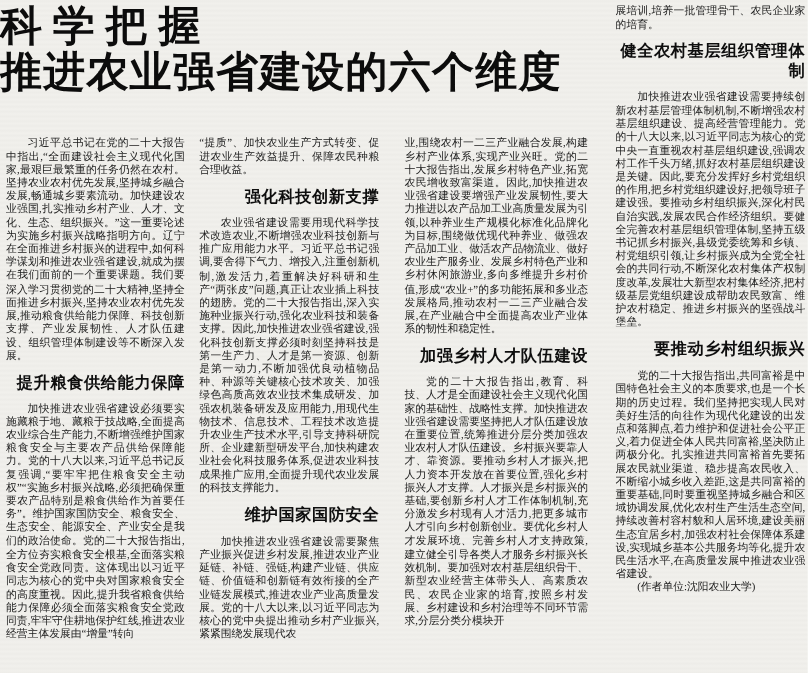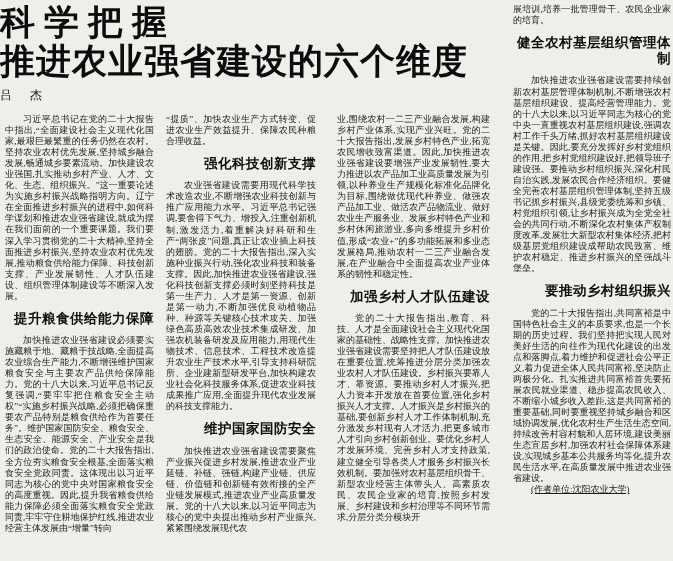--- a/index.html
+++ b/index.html
@@ -49,35 +49,34 @@
   .section-heading {
     font-family: "Liberation Sans", "DejaVu Sans", sans-serif;
     font-weight: bold;
     font-size: 13.5px;
     line-height: 1.2;
     text-align: right;
     letter-spacing: 0.5px;
     margin: 9px 0 8px 0;
     color: #0e0e0e;
   }
-  .author-note { text-indent: 2em; margin-top: 1px; text-decoration: underline; }
+  .author-note { text-indent: 2em; margin-top: 1px; }
   .col-1 { left: 5px;   top: 114px; width: 149px; height: 434px; }
   .col-2 { left: 166px; top: 114px; width: 150px; height: 434px; }
   .col-3 { left: 337px; top: 114px; width: 153px; height: 434px; }
   .col-4 { left: 513px; top: 4px;   width: 158px; height: 548px; }
 </style>
 </head>
 <body>
 
 <div class="page">
 
   <div class="masthead">
     <div class="title title-line1">科学把握</div>
     <div class="title title-line2">推进农业强省建设的六个维度</div>
-    <div class="byline">吕　杰</div>
   </div>
 
   <div class="col col-1">
     <p class="indent">习近平总书记在党的二十大报告中指出,“全面建设社会主义现代化国家,最艰巨最繁重的任务仍然在农村。坚持农业农村优先发展,坚持城乡融合发展,畅通城乡要素流动。加快建设农业强国,扎实推动乡村产业、人才、文化、生态、组织振兴。”这一重要论述为实施乡村振兴战略指明方向。辽宁在全面推进乡村振兴的进程中,如何科学谋划和推进农业强省建设,就成为摆在我们面前的一个重要课题。我们要深入学习贯彻党的二十大精神,坚持全面推进乡村振兴,坚持农业农村优先发展,推动粮食供给能力保障、科技创新支撑、产业发展韧性、人才队伍建设、组织管理体制建设等不断深入发展。</p>
     <h2 class="section-heading">提升粮食供给能力保障</h2>
     <p class="indent">加快推进农业强省建设必须要实施藏粮于地、藏粮于技战略,全面提高农业综合生产能力,不断增强维护国家粮食安全与主要农产品供给保障能力。党的十八大以来,习近平总书记反复强调,“要牢牢把住粮食安全主动权”“实施乡村振兴战略,必须把确保重要农产品特别是粮食供给作为首要任务”。维护国家国防安全、粮食安全、生态安全、能源安全、产业安全是我们的政治使命。党的二十大报告指出,全方位夯实粮食安全根基,全面落实粮食安全党政同责。这体现出以习近平同志为核心的党中央对国家粮食安全的高度重视。因此,提升我省粮食供给能力保障必须全面落实粮食安全党政同责,牢牢守住耕地保护红线,推进农业经营主体发展由“增量”转向</p>
   </div>
 
   <div class="col col-2">
     <p>“提质”、加快农业生产方式转变、促进农业生产效益提升、保障农民种粮合理收益。</p>

